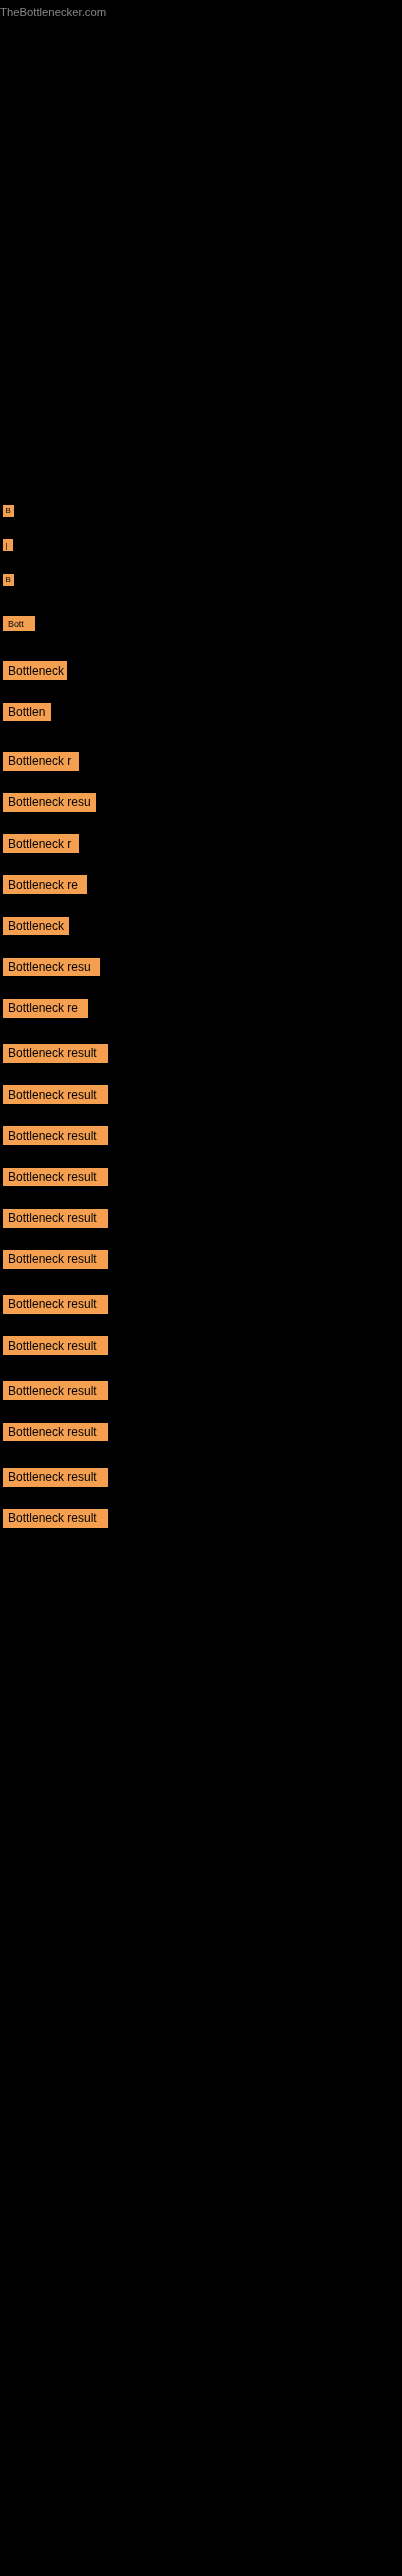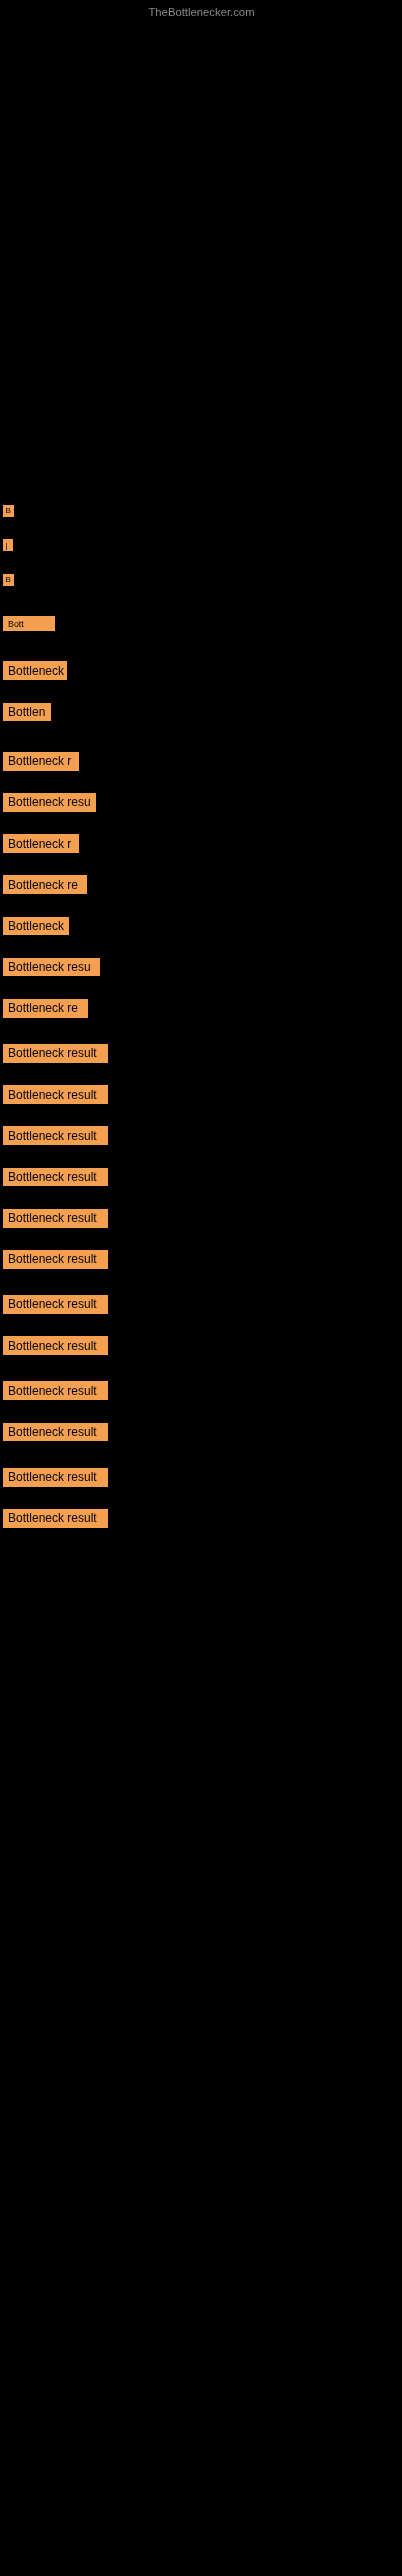--- a/index.html
+++ b/index.html
@@ -11,21 +11,21 @@
     body {
       background-color: #000000;
       width: 403px;
       min-height: 2576px;
       font-family: Arial, sans-serif;
       position: relative;
       overflow-x: hidden;
     }
 
     .site-title {
-      text-align: center;
+      text-align: left;
       color: #888888;
       font-size: 11.3px;
       padding-top: 6.4px;
       padding-bottom: 3.2px;
     }
 
     .bottleneck-items-container {
       display: flex;
       flex-direction: column;
       padding-left: 3.2px;
@@ -73,21 +73,21 @@
   </div>
 
   <div class="spacer"></div>
 
   <div class="bottleneck-item" style="width:11.3px; font-size:8px; padding:1.6px 2.4px;">
     <span>B</span>
   </div>
 
   <div class="spacer" style="height:24px;"></div>
 
-  <div class="bottleneck-item" style="width:52px; font-size:8.9px;">
+  <div class="bottleneck-item" style="width:32px; font-size:8.9px;">
     <span>Bott</span>
   </div>
 
   <div class="spacer" style="height:24px;"></div>
 
   <div class="bottleneck-item" style="width:64px;">
     <span>Bottleneck</span>
   </div>
 
   <div class="spacer" style="height:16px;"></div>

